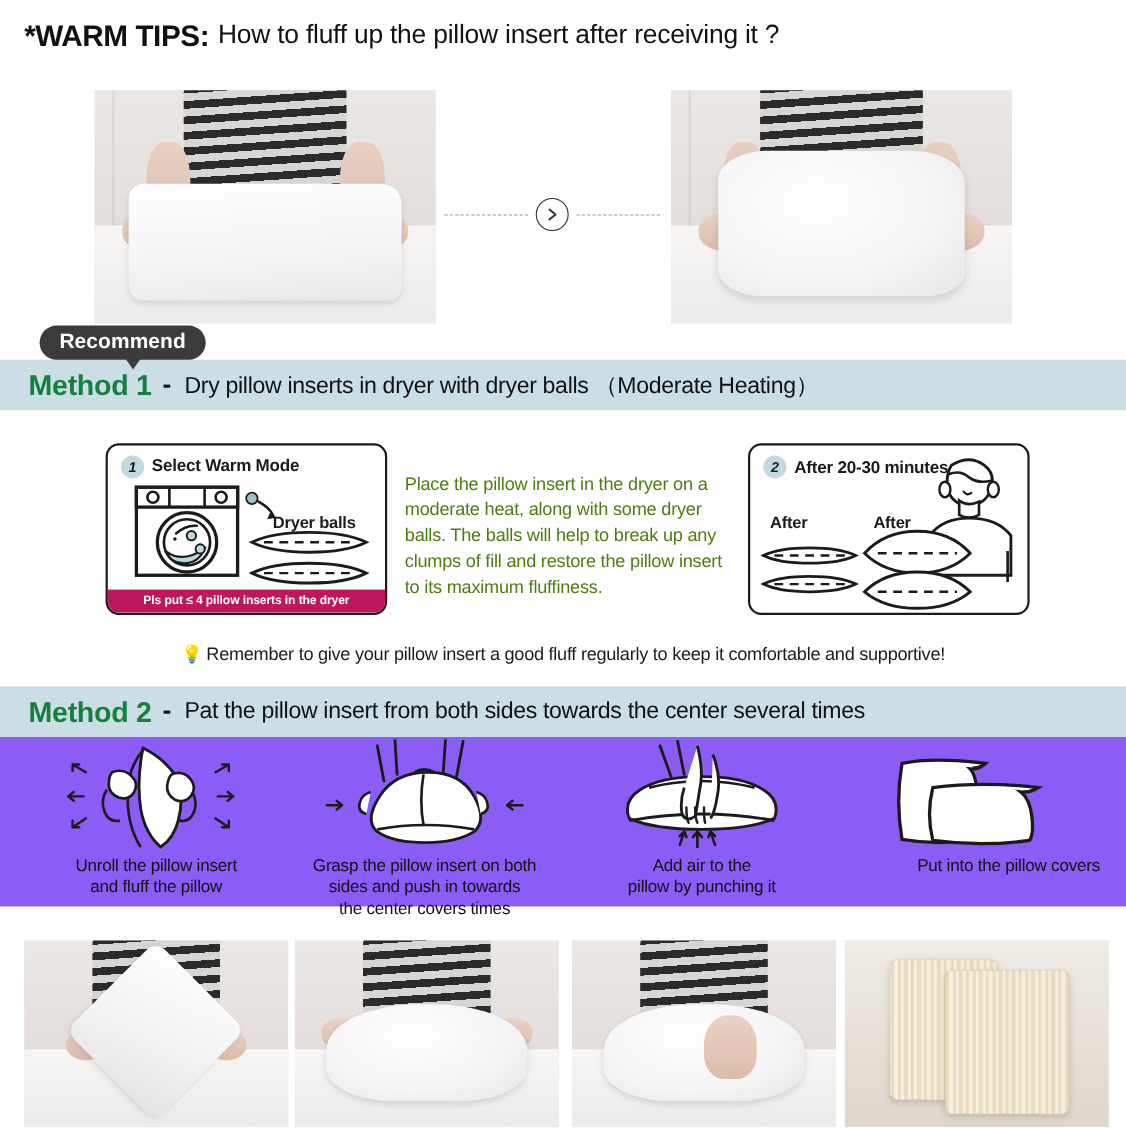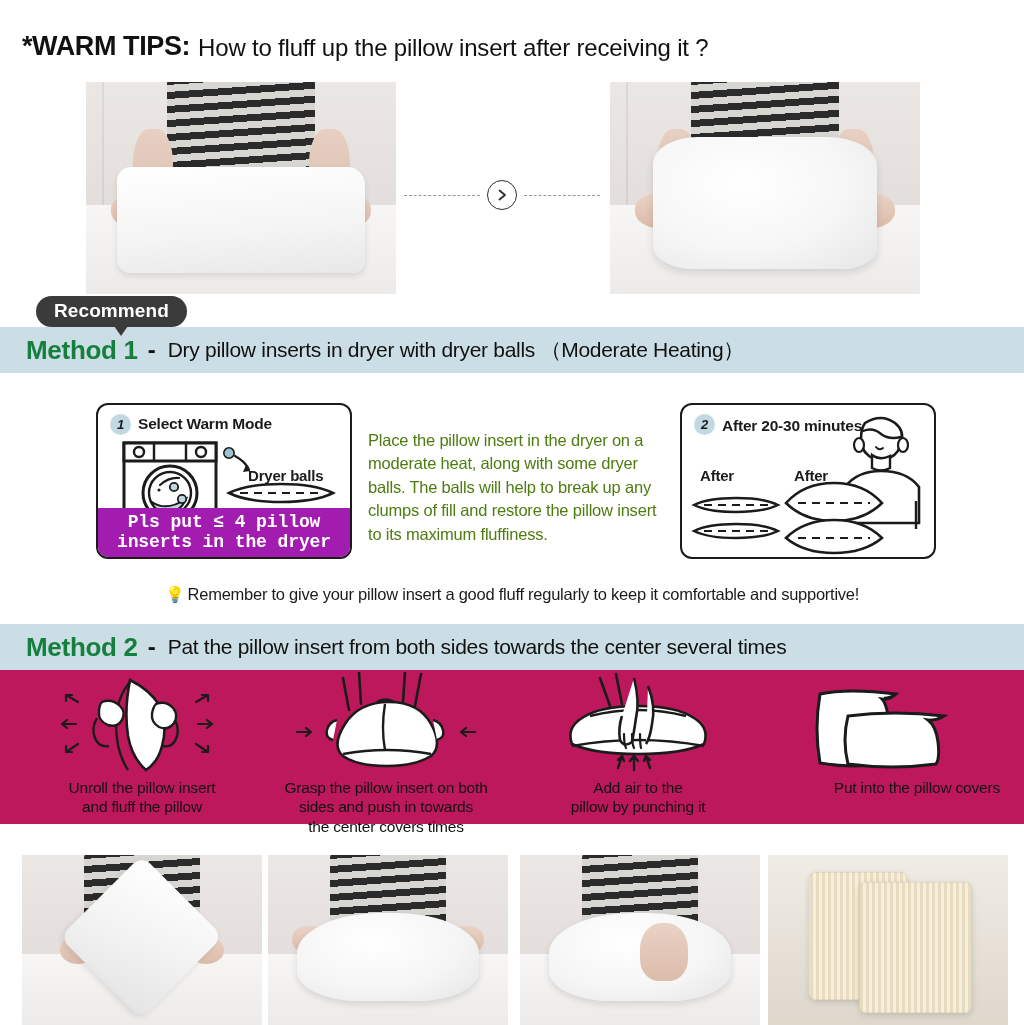--- a/index.html
+++ b/index.html
@@ -20,21 +20,21 @@
   }
 
   
   .title-row {
     position: absolute;
     left: 22px;
     top: 18px;
     width: 980px;
     height: 44px;
     display: flex;
-    align-items: flex-end;
+    align-items: flex-start;
     white-space: nowrap;
   }
   .title-strong {
     font-size: 27px;
     font-weight: bold;
     letter-spacing: -0.4px;
     color: #111;
   }
   .title-rest {
     font-size: 24px;
@@ -224,29 +224,28 @@
     font-size: 15.5px;
     font-weight: bold;
     color: #1b1b1b;
     letter-spacing: -0.2px;
     white-space: nowrap;
   }
 
   .dryer-note {
     position: absolute;
     left: 0; bottom: 0; width: 100%;
-    background: #a21caf;
+    background: #be185d;
     color: #ffffff;
-    font-size: 18px;
+    font-size: 11px;
     font-weight: bold;
     text-align: center;
     padding: 4px 0 5px 0;
     letter-spacing: -0.1px;
     box-sizing: border-box;
-    font-family: Liberation Mono, monospace;
   }
 
   .dryer-svg, .result-svg { position: absolute; left: 0; top: 0; }
 
   .m1-paragraph {
     position: absolute;
     left: 368px; top: 56px;
     width: 302px;
     text-align: left;
     font-size: 16.5px;
@@ -265,21 +264,21 @@
     letter-spacing: -0.25px;
     white-space: nowrap;
   }
   .bulb { margin-right: 3px; font-size: 16px; }
 
   
   .m2-body {
     position: absolute;
     left: 0; top: 670px;
     width: 1024px; height: 154px;
-    background: #be185d;
+    background: #8b5cf6;
   }
   .step-col {
     position: absolute;
     top: 0;
     width: 240px;
     text-align: center;
   }
   #step0 { left: 22px; }
   #step1 { left: 266px; }
   #step2 { left: 518px; }

